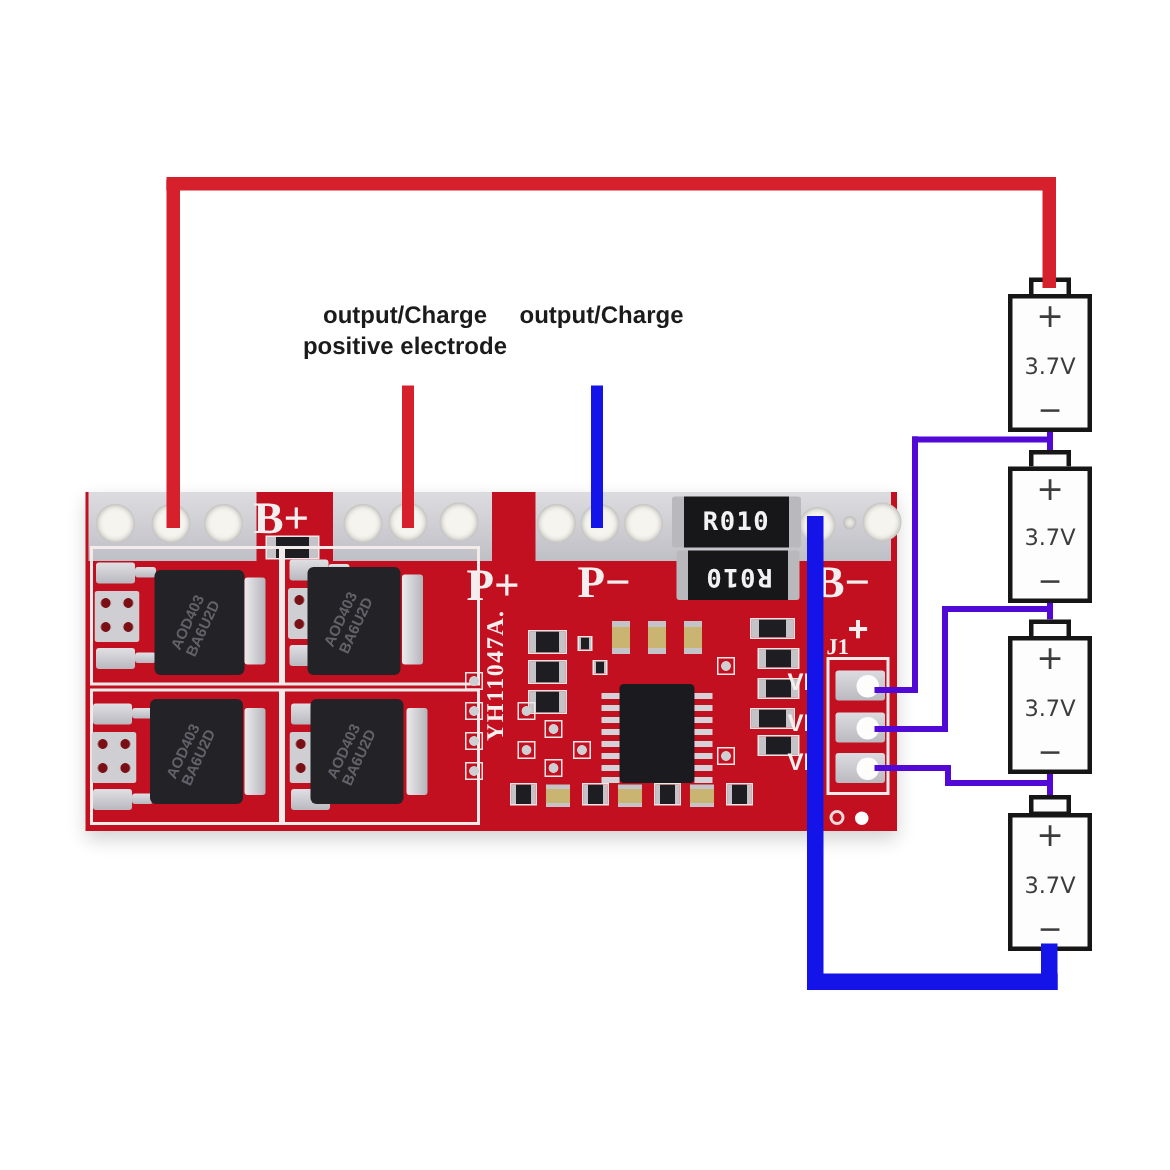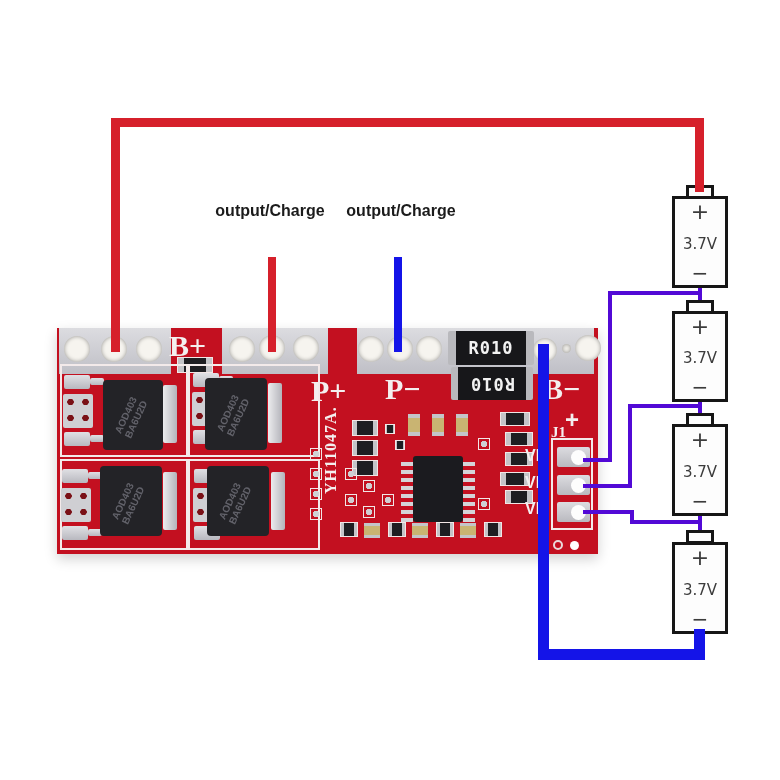--- a/index.html
+++ b/index.html
@@ -58,20 +58,21 @@
   .bvolt{font-size:15px;text-align:center;}
   .bminus{font-size:20px;line-height:16px;}
 </style>
 </head>
 <body>
 
 <div class="canvas">
 
   <div class="note" style="left:195px;top:200px;width:150px;">
     <div>output/Charge</div>
+    <div>positive electrode</div>
   </div>
   <div class="note" style="left:342px;top:200px;width:118px;">
     <div>output/Charge</div>
   </div>
 
   <div class="board">
 
     <div class="strip" style="left:2px;width:112px;"></div>
     <div class="strip" style="left:165px;width:106px;"></div>
     <div class="strip" style="left:300px;width:237px;"></div>

